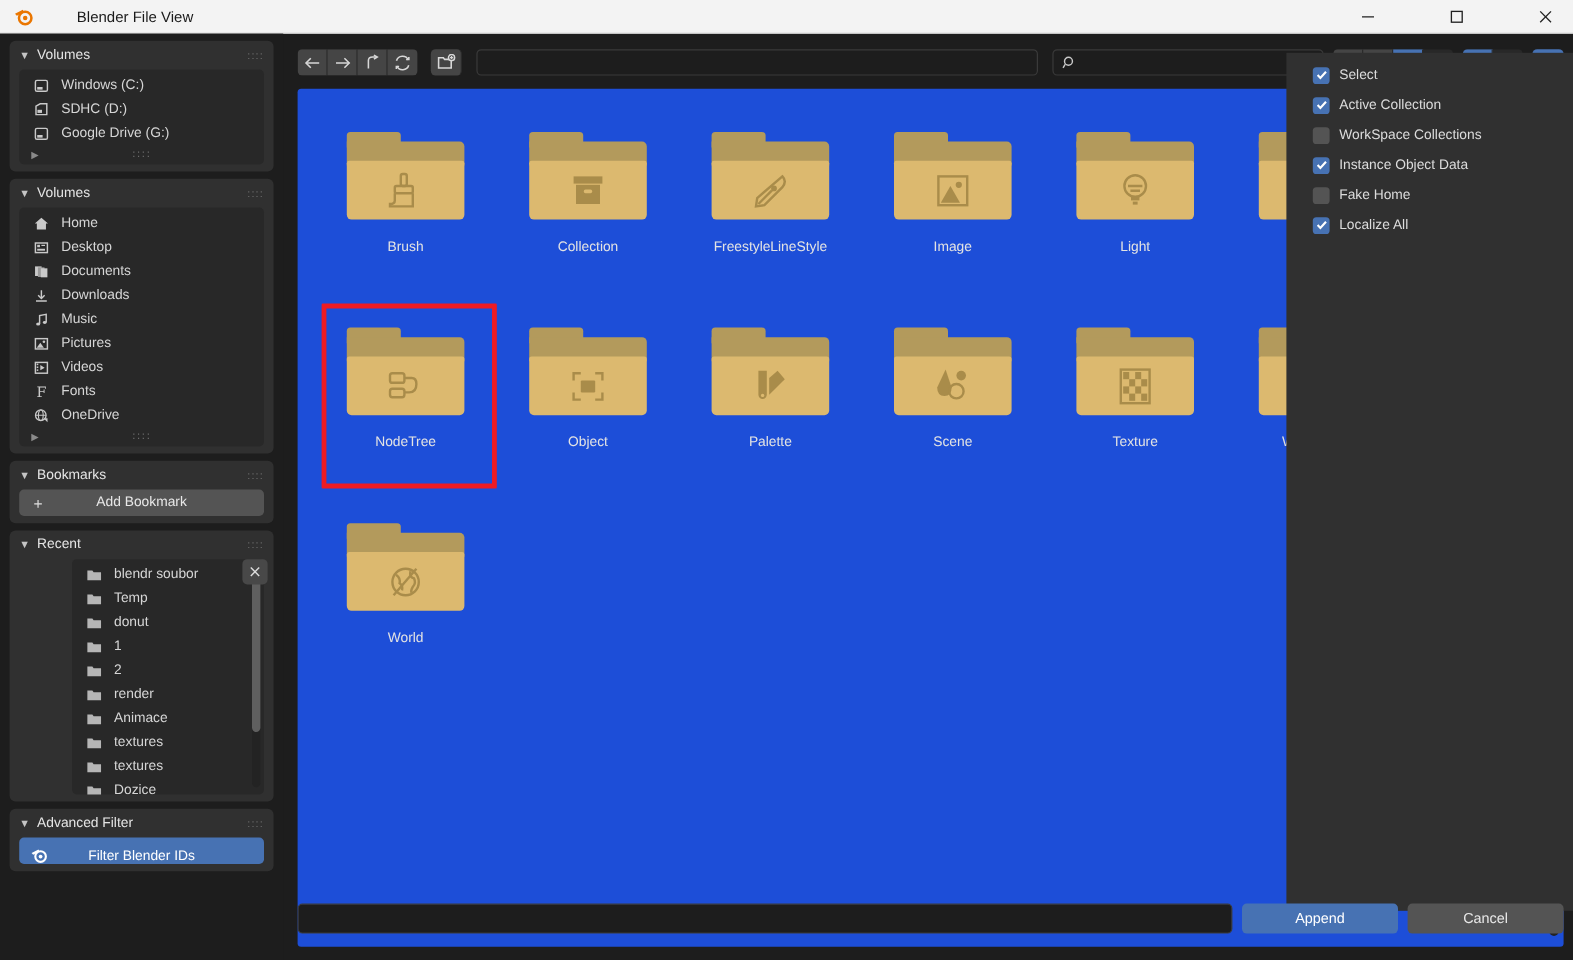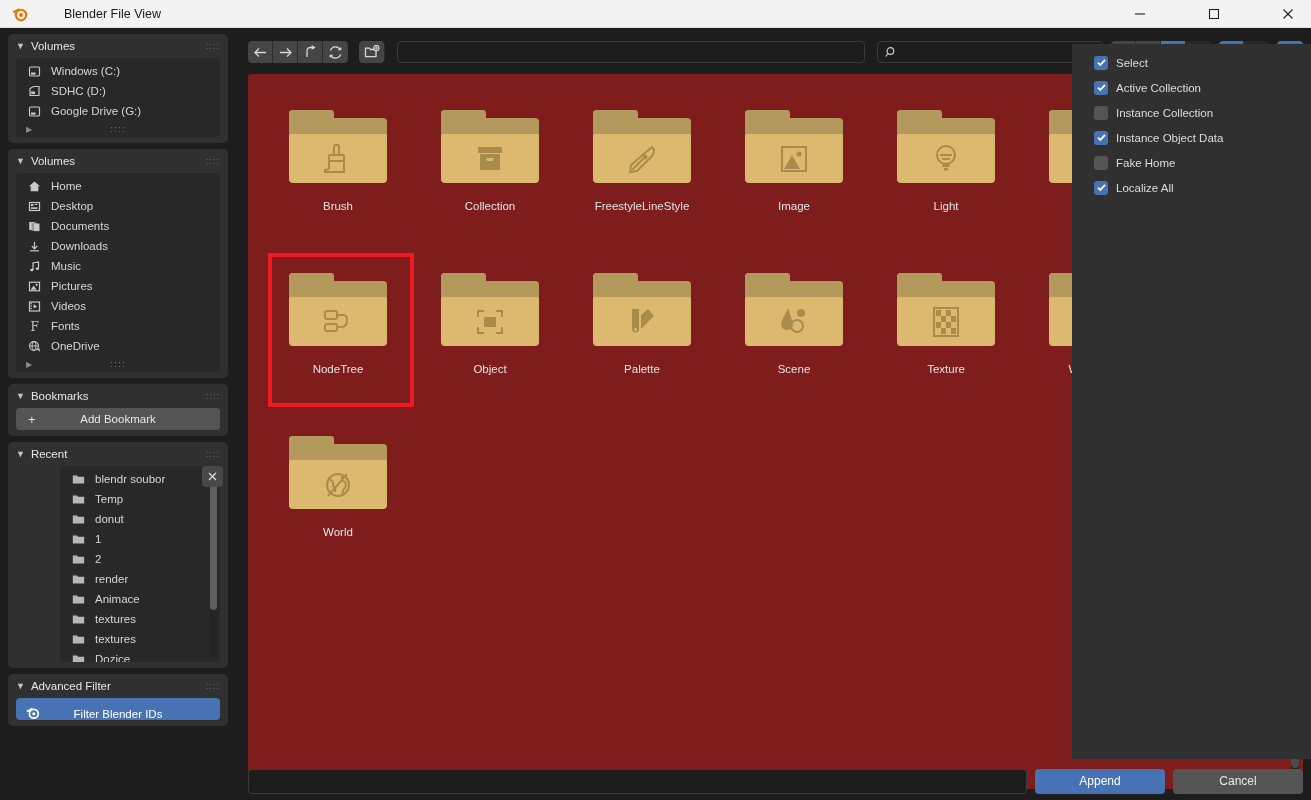--- a/index.html
+++ b/index.html
@@ -118,21 +118,21 @@
     display: flex; align-items: center; padding-left: 7px;
     color: #7b7b7b; font-size: 11px;
   }
   .tb-right { margin-left: auto; display: flex; align-items: center; gap: 8px; }
   .tbtn.active { background: #4772b3; color: #fff; }
   .tbtn.dark { background: #282828; }
 
   
   #filearea {
     position: absolute; left: 8px; top: 44px; width: 1055px; height: 715px;
-    background: #7f1d1d; border-radius: 3px; overflow: hidden;
+    background: #1d4ed8; border-radius: 3px; overflow: hidden;
   }
   #grid {
     position: absolute; left: 14px; top: 10px; width: 1010px;
     display: flex; flex-wrap: wrap;
   }
   .fitem {
     width: 152px; height: 163px; display: flex; flex-direction: column;
     align-items: center; padding-top: 26px;
     position: relative;
   }
@@ -181,21 +181,21 @@
   }
   .chk {
     width: 14px; height: 14px; border-radius: 3px; margin-right: 8px;
     background: #545454; display: flex; align-items: center; justify-content: center;
   }
   .chk.on { background: #4772b3; }
   .chk svg { display: block; }
 
   
   #bottombar {
-    position: absolute; left: 240px; top: 762px; width: 1071px; height: 38px;
+    position: absolute; left: 240px; top: 746px; width: 1071px; height: 38px;
     display: flex; align-items: center; padding: 0 8px;
   }
   #filename-field {
     height: 25px; flex: 1; background: #1d1d1d; border: 1px solid #3a3a3a;
     border-radius: 4px;
   }
   #append-btn {
     margin-left: 8px; width: 130px; height: 25px; background: #4772b3;
     border-radius: 4px; display: flex; align-items: center; justify-content: center;
     color: #fff; font-size: 12px; font-family: "Liberation Sans", sans-serif;
@@ -865,21 +865,21 @@
   <div class="chkrow">
     <span class="chk on">
         <svg width="11" height="11" viewBox="0 0 11 11">
           <path d="M2 5.6 L4.3 8 L9 2.8" fill="none" stroke="#fff" stroke-width="1.8"></path>
         </svg>
       </span>
     <span>Active Collection</span>
   </div>
   <div class="chkrow">
     <span class="chk"></span>
-    <span>Instance Collection</span>
+    <span>WorkSpace Collections</span>
   </div>
   <div class="chkrow">
     <span class="chk on">
         <svg width="11" height="11" viewBox="0 0 11 11">
           <path d="M2 5.6 L4.3 8 L9 2.8" fill="none" stroke="#fff" stroke-width="1.8"></path>
         </svg>
       </span>
     <span>Instance Object Data</span>
   </div>
   <div class="chkrow">

